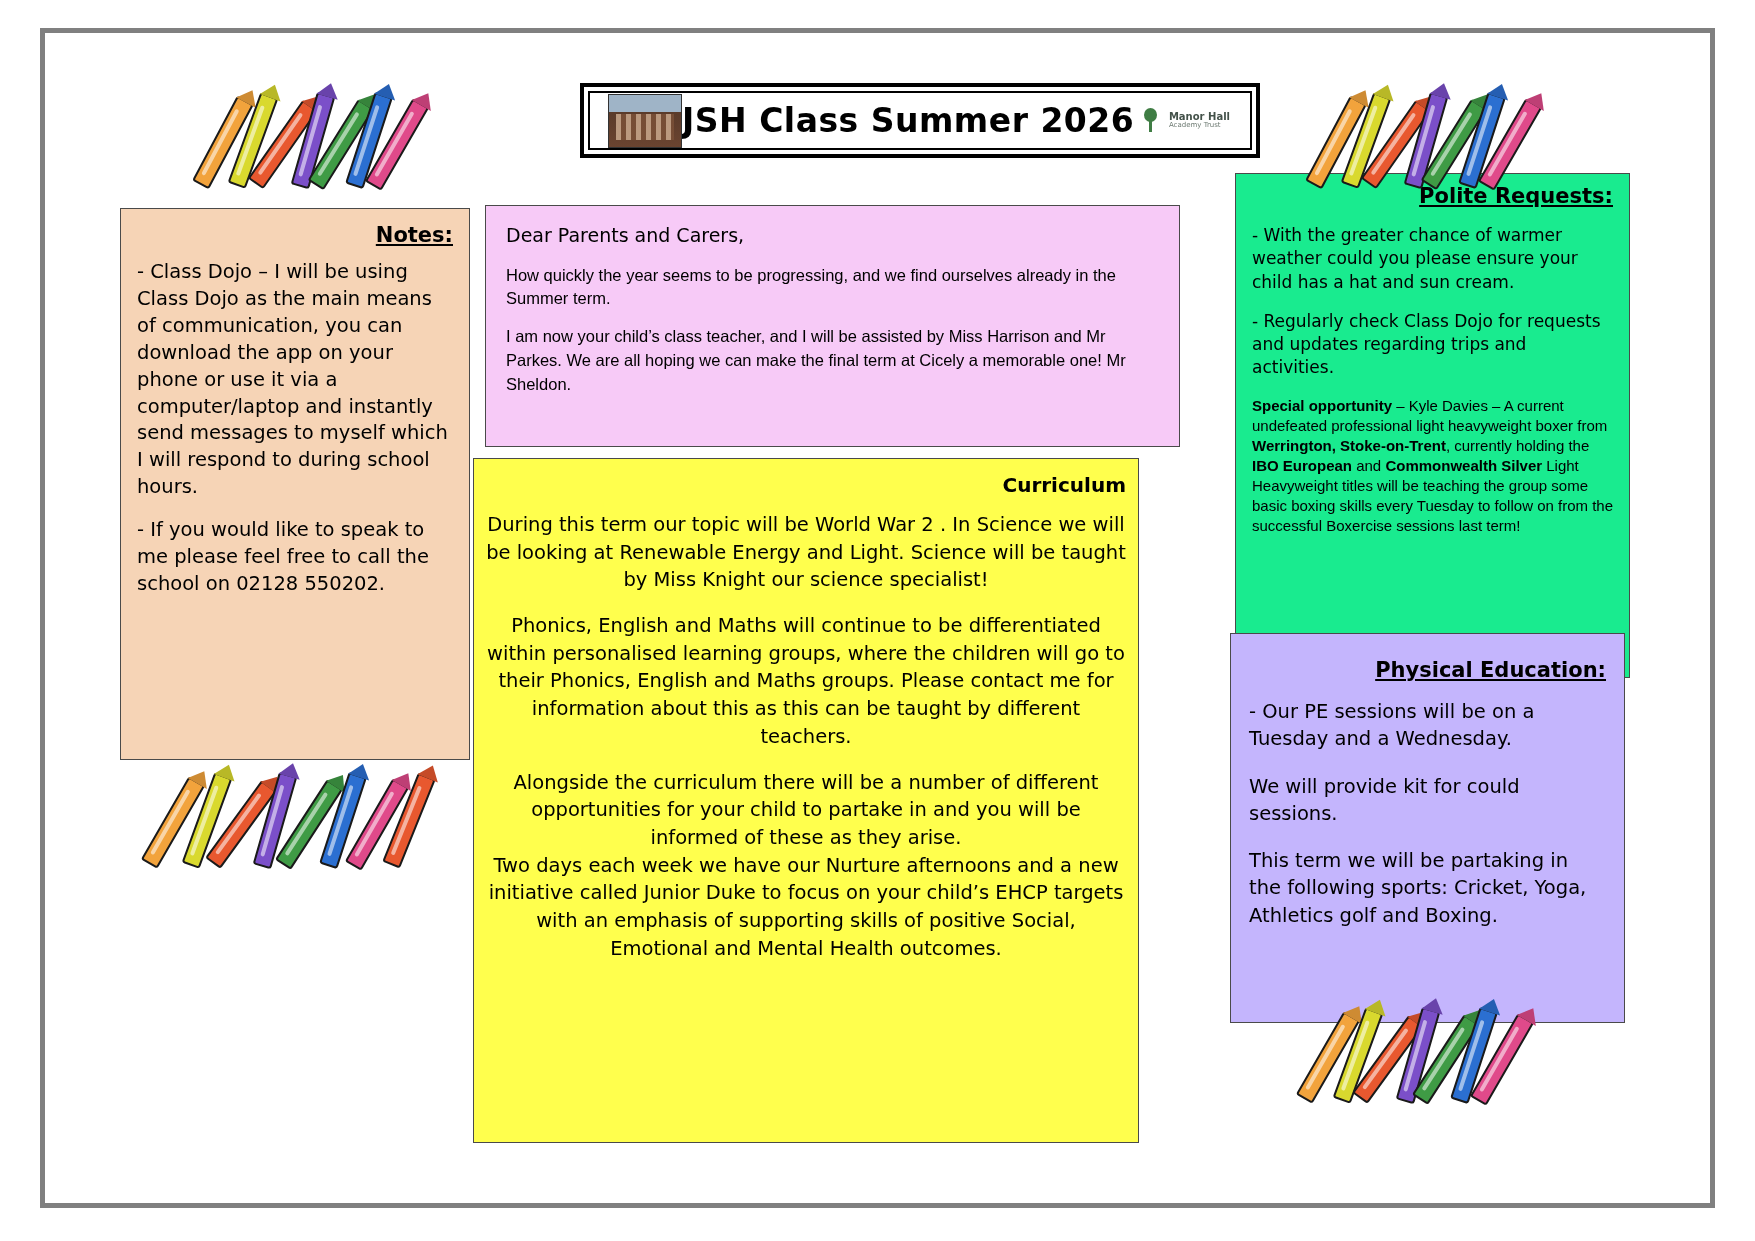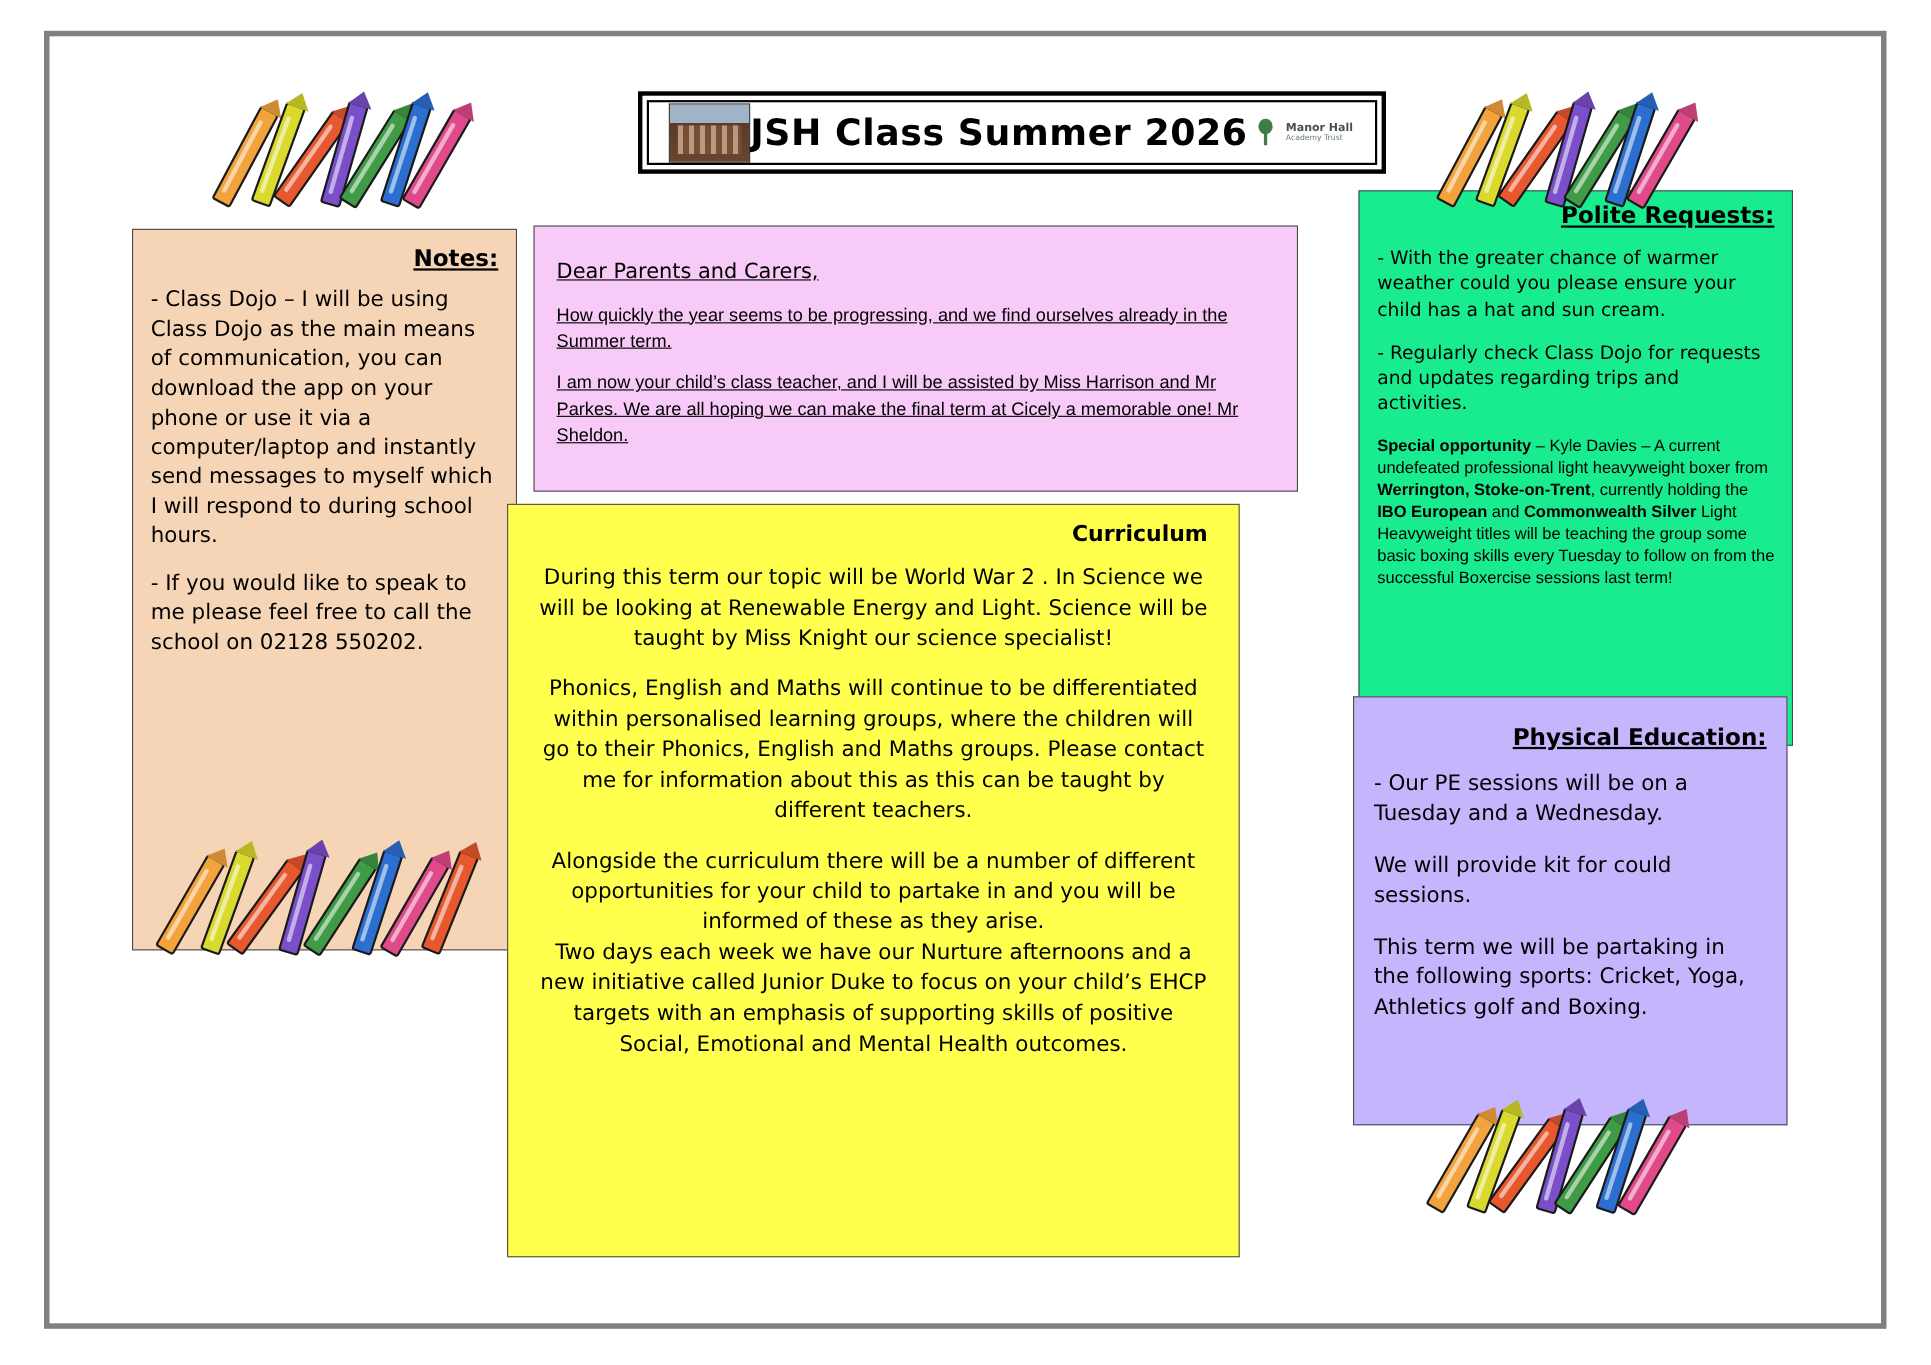--- a/index.html
+++ b/index.html
@@ -145,56 +145,55 @@
     color: #000;
     margin: 0 0 16px 0;
   }
   .comic p:last-child { margin-bottom: 0; }
 
   
   #notes-box {
     left: 75px;
     top: 175px;
     width: 350px;
-    height: 656px;
+    height: 552px;
     background: #f6d4b6;
     padding: 14px 16px;
   }
 
   
   #letter-box {
     left: 440px;
     top: 172px;
     width: 695px;
     height: 242px;
     background: #f7caf7;
     padding: 16px 20px;
   }
   #letter-box p {
     font-family: "Liberation Sans", sans-serif;
     font-size: 16.5px;
     line-height: 1.45;
-    margin: 12px 0 14px 0;
+    margin: 0 0 14px 0;
     color: #000;
-    text-decoration: underline;
   }
   #letter-box p.greeting {
     font-family: "DejaVu Sans", sans-serif;
     font-size: 19px;
   }
   #letter-box p:last-child { margin-bottom: 0; }
 
   
   #curriculum-box {
-    left: 416px;
+    left: 428px;
     top: 425px;
     width: 666px;
     height: 685px;
     background: #ffff4d;
-    padding: 14px 28px;
+    padding: 14px 12px;
   }
   #curriculum-box .box-title { text-decoration: none; font-size: 20px; margin-bottom: 14px; }
   #curriculum-box p {
     text-align: center;
     font-size: 19.5px;
     line-height: 1.42;
     margin: 0 0 18px 0;
   }
   #curriculum-box p.tight { margin-bottom: 0; }
 

